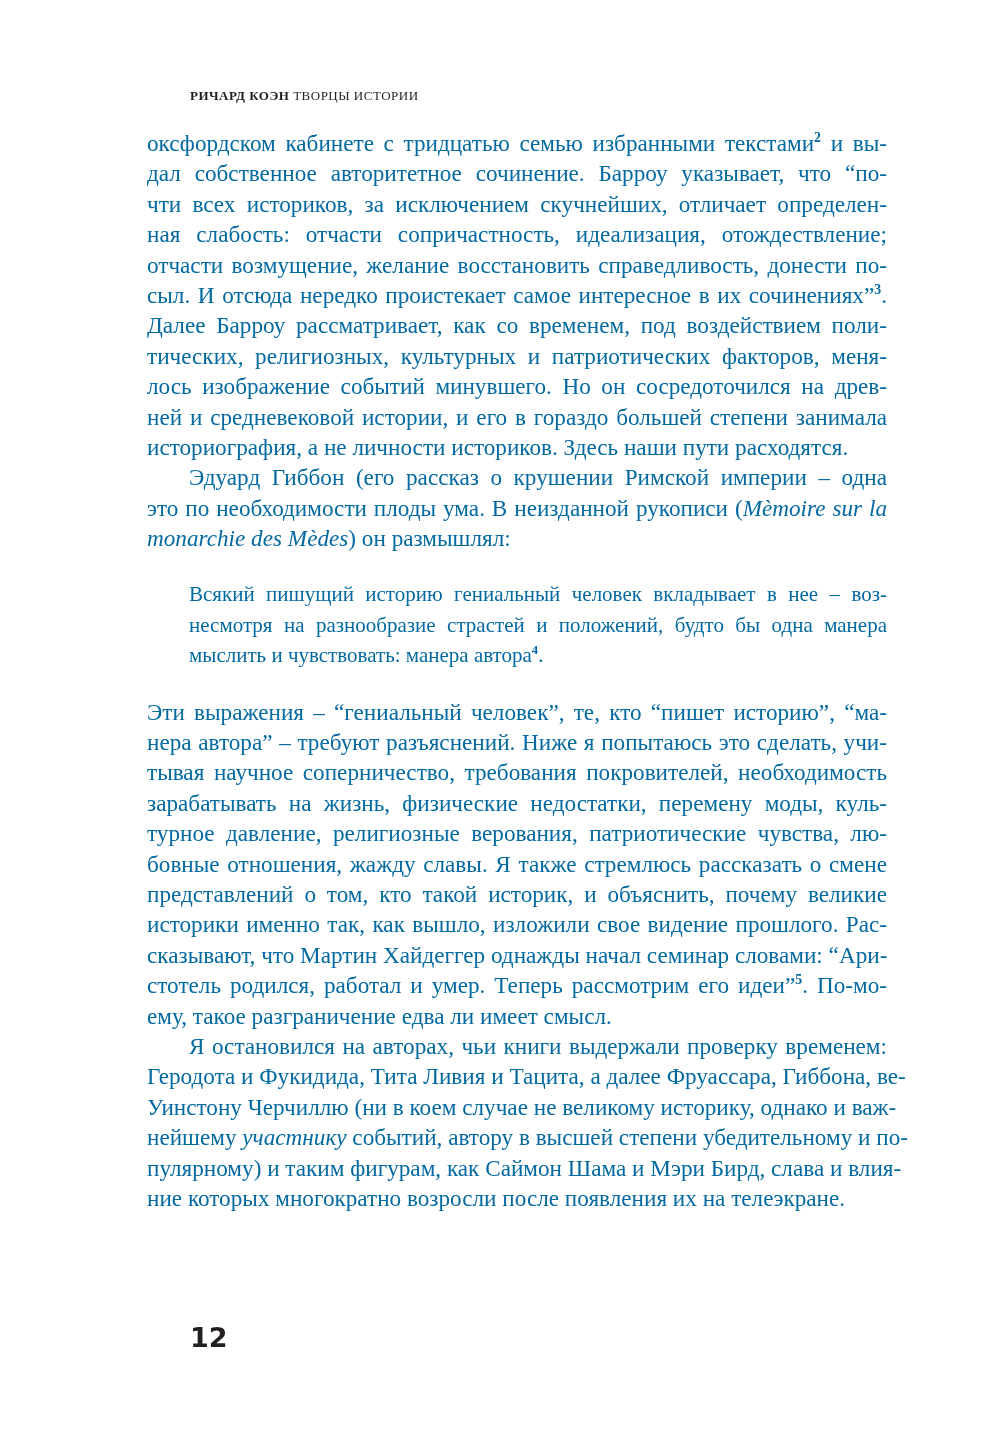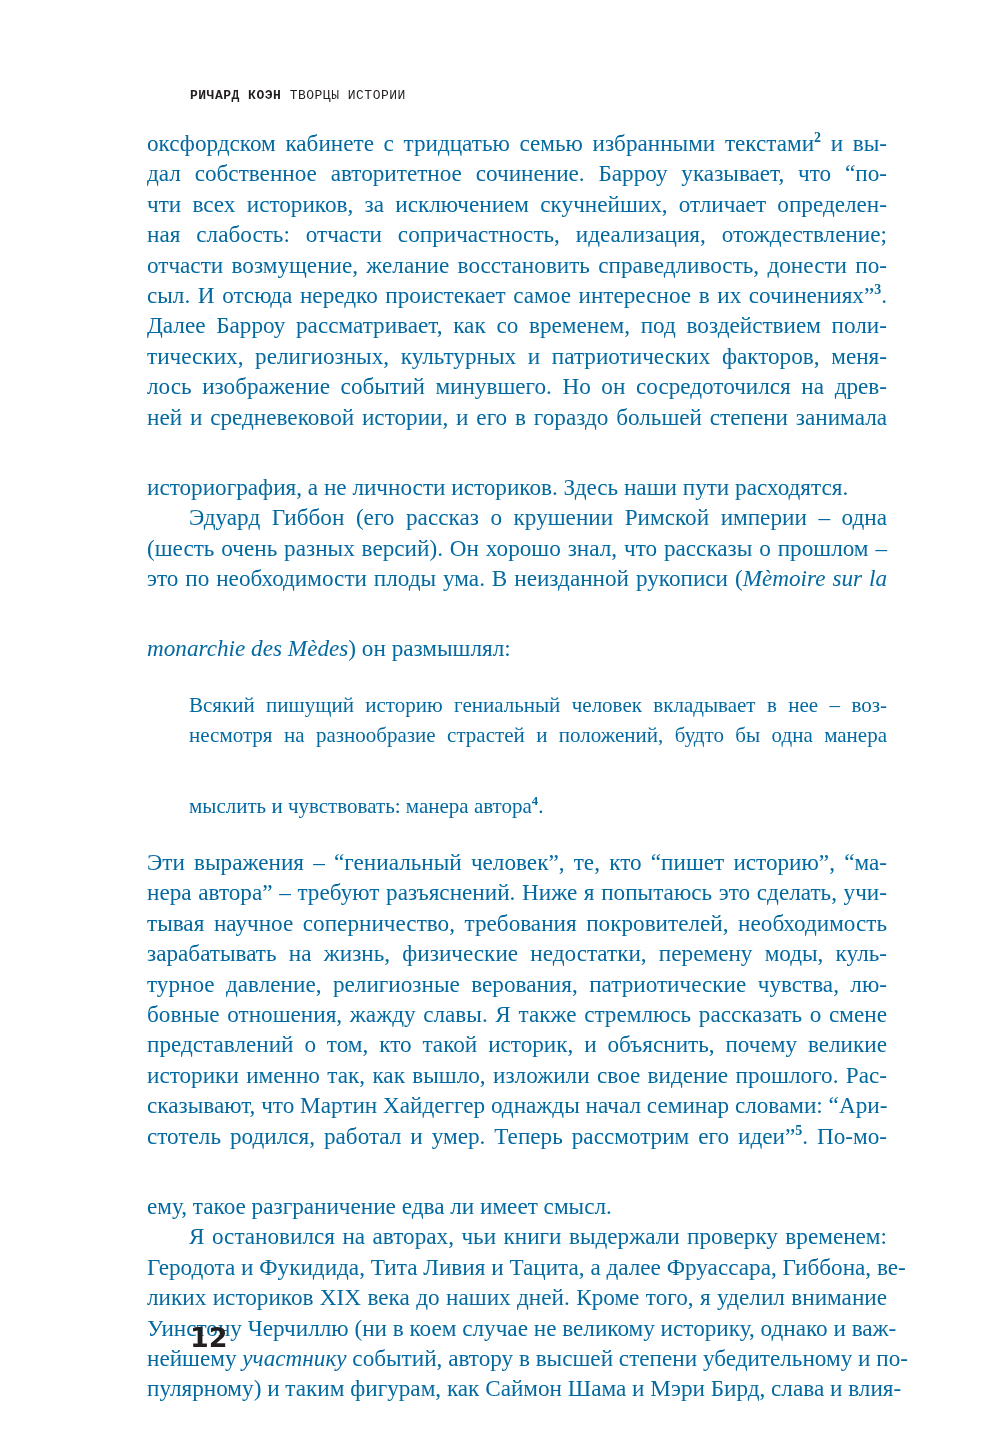--- a/index.html
+++ b/index.html
@@ -1,28 +1,28 @@
 <!DOCTYPE html>
 <html><head>
 <meta charset="utf-8">
 <style>
   html, body { margin: 0; padding: 0; background: #ffffff; }
   body { width: 986px; height: 1447px; position: relative; overflow: hidden; color: #231f20; }
   .running-head {
     position: absolute; left: 190px; top: 88px;
-    font-family: Liberation Mono, monospace; font-size: 13px; letter-spacing: 0.5px;
+    font-family: Liberation Serif, serif; font-size: 13px; letter-spacing: 0.5px;
     color: #231f20;
   }
   .running-head .author { font-weight: bold; }
   .body-text {
     position: absolute; left: 147px; top: 128px; width: 740px;
     font-family: "Liberation Serif", serif; font-size: 23.2px; color: #0369a1;
   }
   .line { height: 30.4px; line-height: 30.4px; white-space: nowrap; text-align: justify; text-align-last: justify; }
-  .line.last { text-align-last: left; margin-top: 40px; }
+  .line.last { text-align-last: left; }
   .indent { padding-left: 42px; }
   .quote { margin-left: 42px; width: 698px; margin-top: 26px; margin-bottom: 26px; font-size: 21px; }
   .quote .line { height: 30.4px; line-height: 30.4px; }
   sup { font-size: 60%; line-height: 0; vertical-align: super; font-weight: bold; }
   i { font-style: italic; }
   .page-number {
     position: absolute; left: 190px; top: 1322px;
     font-family: "DejaVu Sans", sans-serif; font-weight: bold; font-size: 27px; color: #231f20;
   }
 </style>
@@ -45,21 +45,20 @@
     <div class="line"><span>сыл. И отсюда нередко проистекает самое интересное в их сочинениях”</span><sup>3</sup><span>.</span></div>
     <div class="line">Далее Барроу рассматривает, как со временем, под воздействием поли-</div>
     <div class="line">тических, религиозных, культурных и патриотических факторов, меня-</div>
     <div class="line">лось изображение событий минувшего. Но он сосредоточился на древ-</div>
     <div class="line">ней и средневековой истории, и его в гораздо большей степени занимала</div>
     <div class="line last">историография, а не личности историков. Здесь наши пути расходятся.</div>
   </div>
 
   <div>
     <div class="line indent">Эдуард Гиббон (его рассказ о крушении Римской империи – одна</div>
-    <div class="line">(шесть очень разных версий). Он хорошо знал, что рассказы о прошлом –</div>
     <div class="line"><span>это по необходимости плоды ума. В неизданной рукописи (</span><i>Mèmoire sur la</i></div>
     <div class="line last"><i>monarchie des Mèdes</i><span>) он размышлял:</span></div>
   </div>
 
   <div class="quote">
     <div class="line">Всякий пишущий историю гениальный человек вкладывает в нее – воз-</div>
     <div class="line">несмотря на разнообразие страстей и положений, будто бы одна манера</div>
     <div class="line last"><span>мыслить и чувствовать: манера автора</span><sup>4</sup><span>.</span></div>
   </div>
 
@@ -73,21 +72,20 @@
     <div class="line">представлений о том, кто такой историк, и объяснить, почему великие</div>
     <div class="line">историки именно так, как вышло, изложили свое видение прошлого. Рас-</div>
     <div class="line">сказывают, что Мартин Хайдеггер однажды начал семинар словами: “Ари-</div>
     <div class="line"><span>стотель родился, работал и умер. Теперь рассмотрим его идеи”</span><sup>5</sup><span>. По-мо-</span></div>
     <div class="line last">ему, такое разграничение едва ли имеет смысл.</div>
   </div>
 
   <div>
     <div class="line indent">Я остановился на авторах, чьи книги выдержали проверку временем:</div>
     <div class="line">Геродота и Фукидида, Тита Ливия и Тацита, а далее Фруассара, Гиббона, ве-</div>
-    <div class="line">ликих историков XIX века до наших дней. Кроме того, я уделил внимание</div>
     <div class="line">Уинстону Черчиллю (ни в коем случае не великому историку, однако и важ-</div>
     <div class="line"><span>нейшему </span><i>участнику</i><span> событий, автору в высшей степени убедительному и по-</span></div>
     <div class="line">пулярному) и таким фигурам, как Саймон Шама и Мэри Бирд, слава и влия-</div>
     <div class="line last">ние которых многократно возросли после появления их на телеэкране.</div>
   </div>
 </div>
 
 <div class="page-number">12</div>
 
 </body></html>

